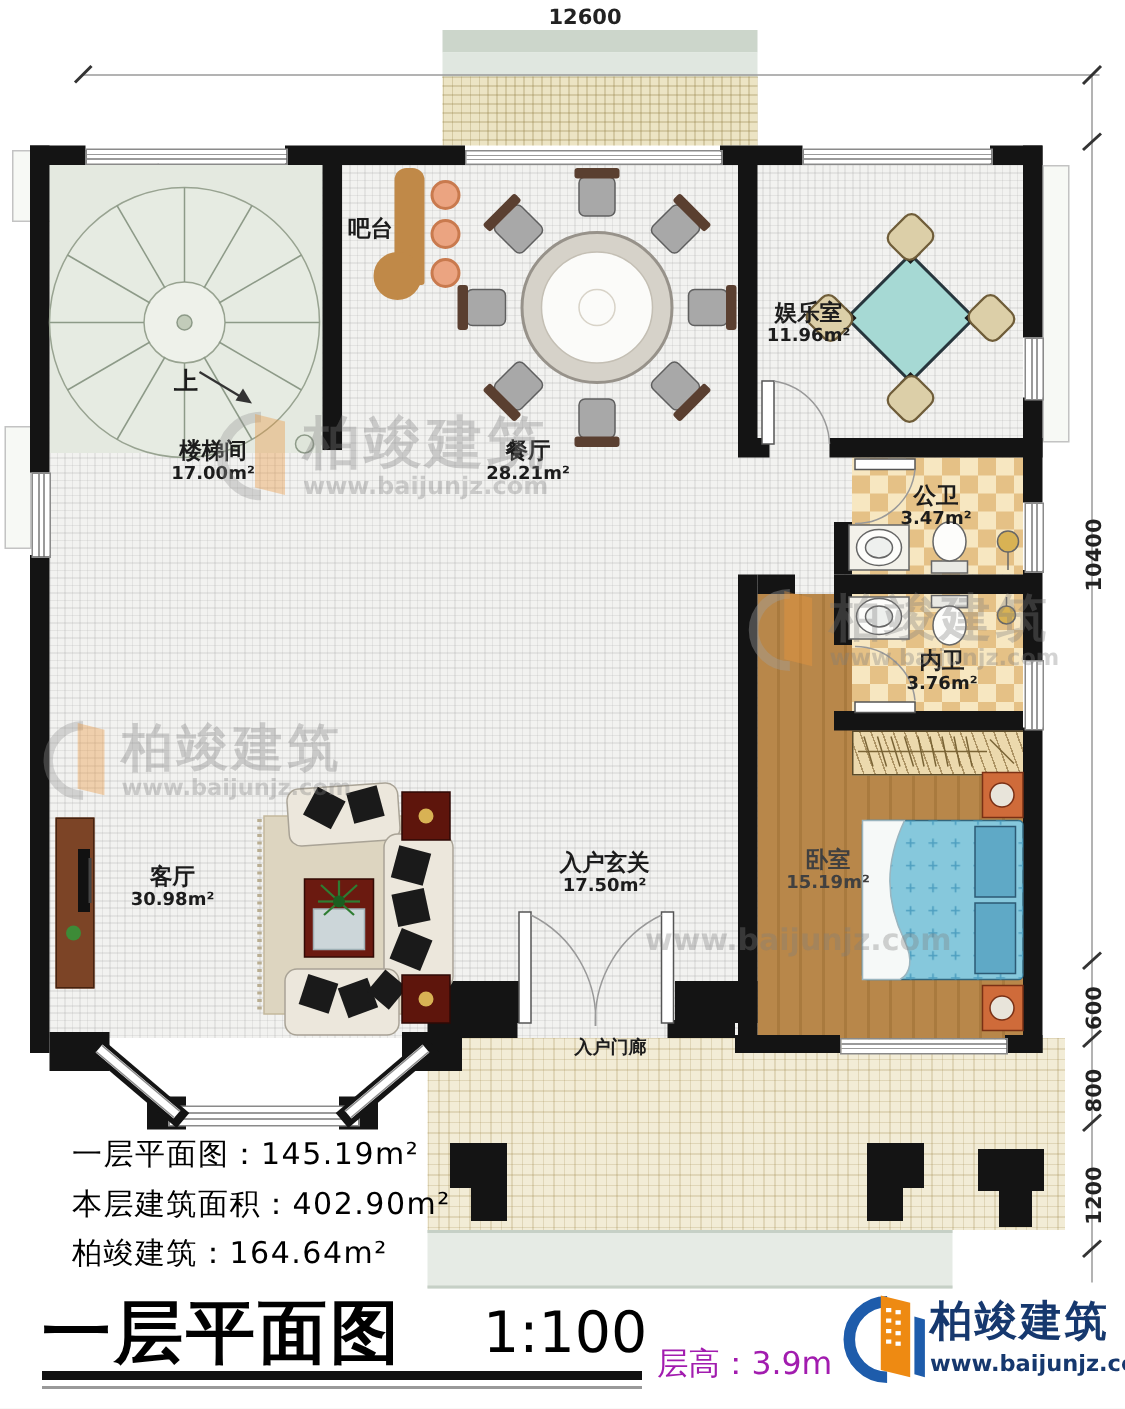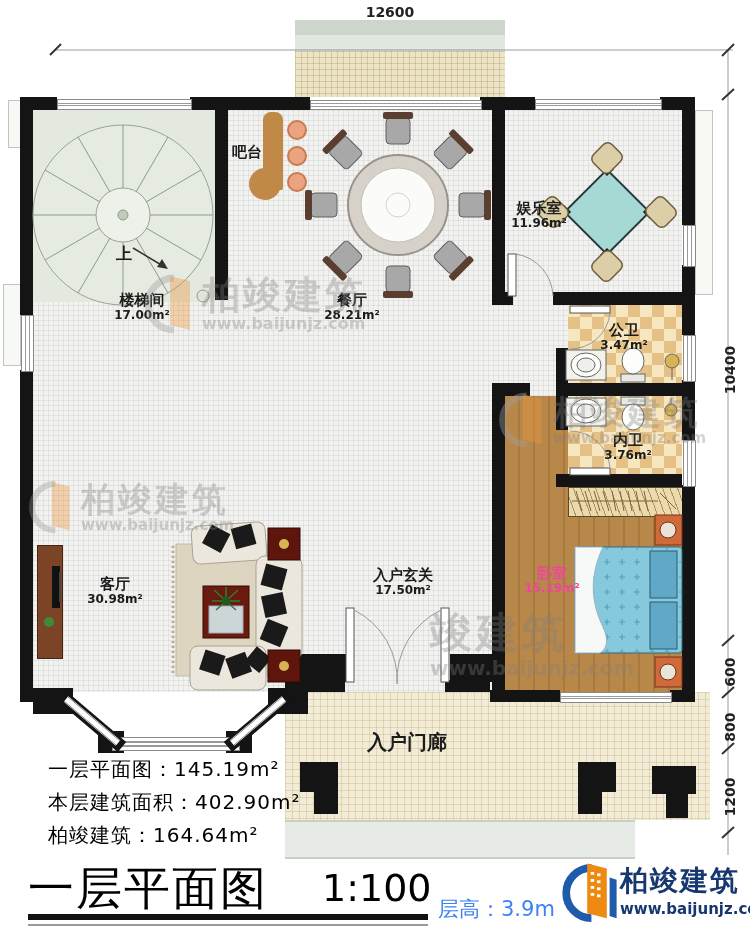--- a/index.html
+++ b/index.html
@@ -348,33 +348,33 @@
   <span class="rarea">11.96m²</span>
 </div>
 <div class="rlabel" style="left:574px;top:322px;width:100px">
   <span class="rname">公卫</span>
   <span class="rarea">3.47m²</span>
 </div>
 <div class="rlabel" style="left:578px;top:432px;width:100px">
   <span class="rname">内卫</span>
   <span class="rarea">3.76m²</span>
 </div>
-<div class="rlabel" style="left:506px;top:565px;width:92px;color:#ec4899">
+<div class="rlabel" style="left:506px;top:565px;width:92px;color:#404040">
   <span class="rname">卧室</span>
   <span class="rarea">15.19m²</span>
 </div>
 <div class="rlabel" style="left:65px;top:576px;width:100px">
   <span class="rname">客厅</span>
   <span class="rarea">30.98m²</span>
 </div>
 <div class="rlabel" style="left:343px;top:567px;width:120px">
   <span class="rname">入户玄关</span>
   <span class="rarea">17.50m²</span>
 </div>
-<div class="rlabel" style="left:347px;top:731px;width:120px;font-size:20px">入户门廊</div>
+<div class="rlabel" style="left:347px;top:692px;width:120px;font-size:12px">入户门廊</div>
 
 <div class="dimtext" style="left:350px;top:4px;width:80px">12600</div>
 <div class="dimtext" style="left:700px;top:362px;width:60px;transform:rotate(-90deg)">10400</div>
 <div class="dimtext" style="left:705px;top:664px;width:50px;transform:rotate(-90deg)">600</div>
 <div class="dimtext" style="left:705px;top:719px;width:50px;transform:rotate(-90deg)">800</div>
 <div class="dimtext" style="left:705px;top:789px;width:50px;transform:rotate(-90deg)">1200</div>
 
 <div class="wm" style="left:140px;top:272px;display:flex;align-items:center;gap:6px">
   <svg width="56" height="64" viewBox="0 0 56 64">
       <path d="M34 6 A24 24 0 1 0 34 58" stroke="rgba(150,150,150,.35)" stroke-width="7" fill="none"></path>
@@ -399,33 +399,32 @@
   <svg width="52" height="60" viewBox="0 0 56 64">
       <path d="M34 6 A24 24 0 1 0 34 58" stroke="rgba(160,160,160,.4)" stroke-width="7" fill="none"></path>
       <path d="M30 4 L50 9 L50 58 L30 53 Z" fill="rgba(235,150,60,.4)"></path>
     </svg>
   <div>
       <div style="font-size:34px;letter-spacing:3px">柏竣建筑</div>
        <div class="wmurl" style="font-size:15px;margin-top:2px">www.baijunjz.com</div>
     </div>
 </div>
 <div class="wm" style="left:430px;top:612px">
-  <div style="font-size:42px;letter-spacing:4px">竣建筑</div>
   <div class="wmurl" style="font-size:20px;margin-top:4px">www.baijunjz.com</div>
 </div>
 
 <div class="stat" style="left:48px;top:756px">一层平面图：145.19m²</div>
 <div class="stat" style="left:48px;top:789px">本层建筑面积：402.90m²</div>
 <div class="stat" style="left:48px;top:822px">柏竣建筑：164.64m²</div>
 
-<div class="a" style="left:28px;top:858px;z-index:50;font-size:46px;font-weight:normal;color:#000;letter-spacing:2px">一层平面图</div>
+<div class="a" style="left:28px;top:858px;z-index:50;font-size:46px;font-weight:bold;color:#000;letter-spacing:2px">一层平面图</div>
 <div class="a" style="left:322px;top:866px;z-index:50;font-size:38px;color:#000">1:100</div>
 <div class="a" style="left:28px;top:914px;width:400px;height:6px;background:#111;z-index:50"></div>
 <div class="a" style="left:28px;top:924px;width:400px;height:2px;background:#999;z-index:50"></div>
-<div class="a" style="left:438px;top:895px;z-index:50;font-size:21px;color:#3b82f6">层高：3.9m</div>
+<div class="a" style="left:438px;top:895px;z-index:50;font-size:21px;color:#a21caf">层高：3.9m</div>
 
 <div class="a" style="left:548px;top:858px;z-index:50">
   <svg width="70" height="70" viewBox="0 0 100 100">
     <path d="M62 14 A36 36 0 1 0 62 86" stroke="#1e5cab" stroke-width="11" fill="none"></path>
     <path d="M56 8 L84 15 L84 86 L56 79 Z" fill="#ee8a12"></path>
     <g fill="#fff">
       <rect x="61" y="20" width="5" height="4"></rect>
         <rect x="70" y="22" width="5" height="4"></rect>
       <rect x="61" y="30" width="5" height="4"></rect>
         <rect x="70" y="32" width="5" height="4"></rect>

